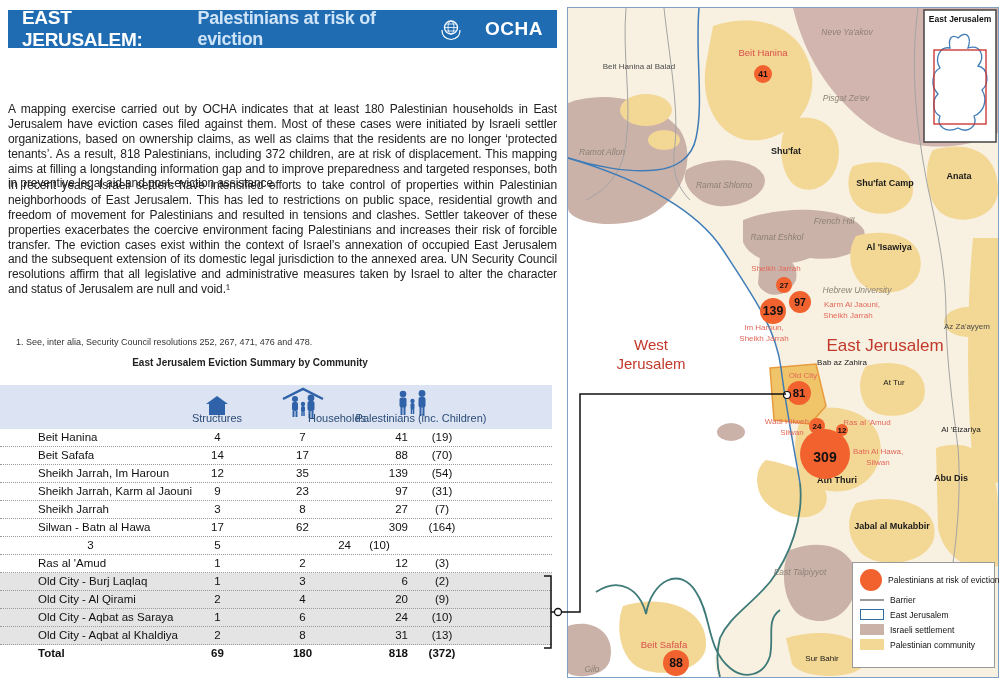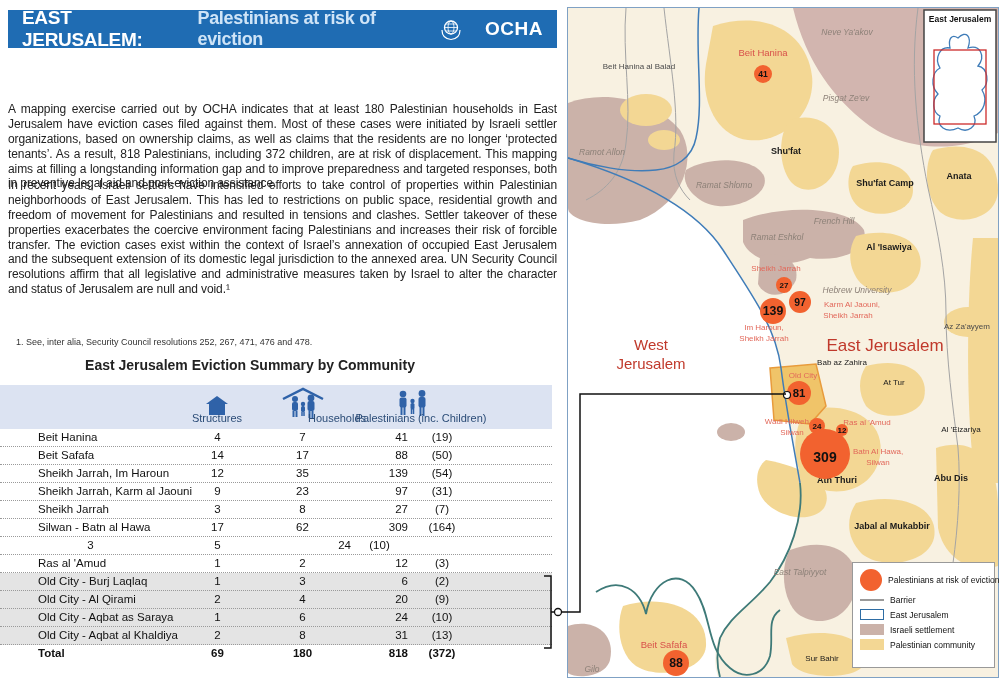--- a/index.html
+++ b/index.html
@@ -16,21 +16,21 @@
 
   
   .body-text{position:absolute;left:8px;width:549px;color:#222;font-size:12px;
     line-height:1.24;text-align:justify;margin:0;letter-spacing:-0.1px;}
   .p1{top:62px;margin-top:40px;}
   .p2{top:178px;}
   .footnote{position:absolute;left:10px;top:331px;font-size:9px;color:#333;margin:6px;}
 
   
   .table-title{position:absolute;left:0;top:357px;width:500px;text-align:center;
-    font-size:14px;font-weight:bold;color:#222;}
+    font-size:10px;font-weight:bold;color:#222;}
   .ej-table{position:absolute;left:0;top:385px;width:552px;font-size:11.5px;color:#111;}
   .thead{position:relative;height:44px;background:#dce3f2;}
   .hcell{position:absolute;bottom:5px;transform:translateX(-50%);text-align:center;color:#2b4c77;font-size:11px;}
   .hicon{position:absolute;transform:translateX(-50%);}
   .trow{display:grid;grid-template-columns:181px 73px 97px 57px 68px;
     height:17px;line-height:17px;border-bottom:1px dotted #9a9a9a;}
   .trow .c-name{padding-left:38px;white-space:nowrap;}
   .trow .c-st,.trow .c-hh{text-align:center;}
   .trow .c-pa{text-align:right;}
   .trow .c-ch{text-align:center;}
@@ -144,21 +144,21 @@
           <span class="c-st">4</span>
           <span class="c-hh">7</span>
           <span class="c-pa">41</span>
           <span class="c-ch">(19)</span>
         </div>
         <div class="trow">
           <span class="c-name">Beit Safafa</span>
           <span class="c-st">14</span>
           <span class="c-hh">17</span>
           <span class="c-pa">88</span>
-          <span class="c-ch">(50)</span>
+          <span class="c-ch">(70)</span>
         </div>
         <div class="trow">
           <span class="c-name">Sheikh Jarrah, Im Haroun</span>
           <span class="c-st">12</span>
           <span class="c-hh">35</span>
           <span class="c-pa">139</span>
           <span class="c-ch">(54)</span>
         </div>
         <div class="trow">
           <span class="c-name">Sheikh Jarrah, Karm al Jaouni</span>

